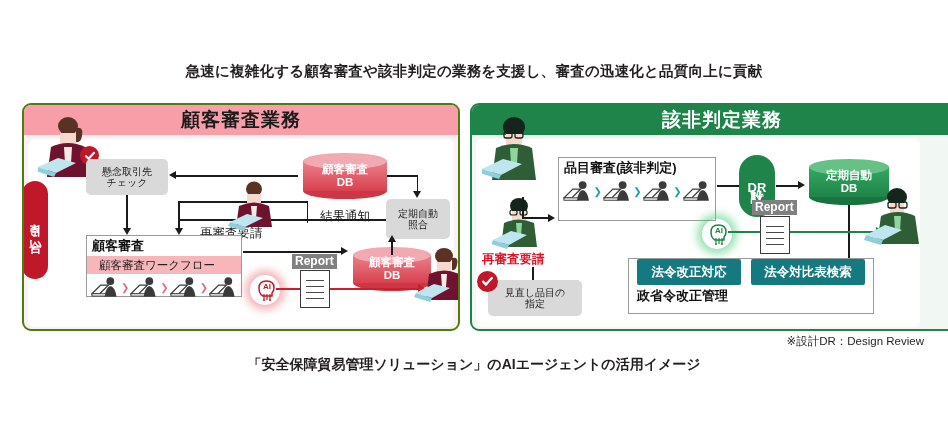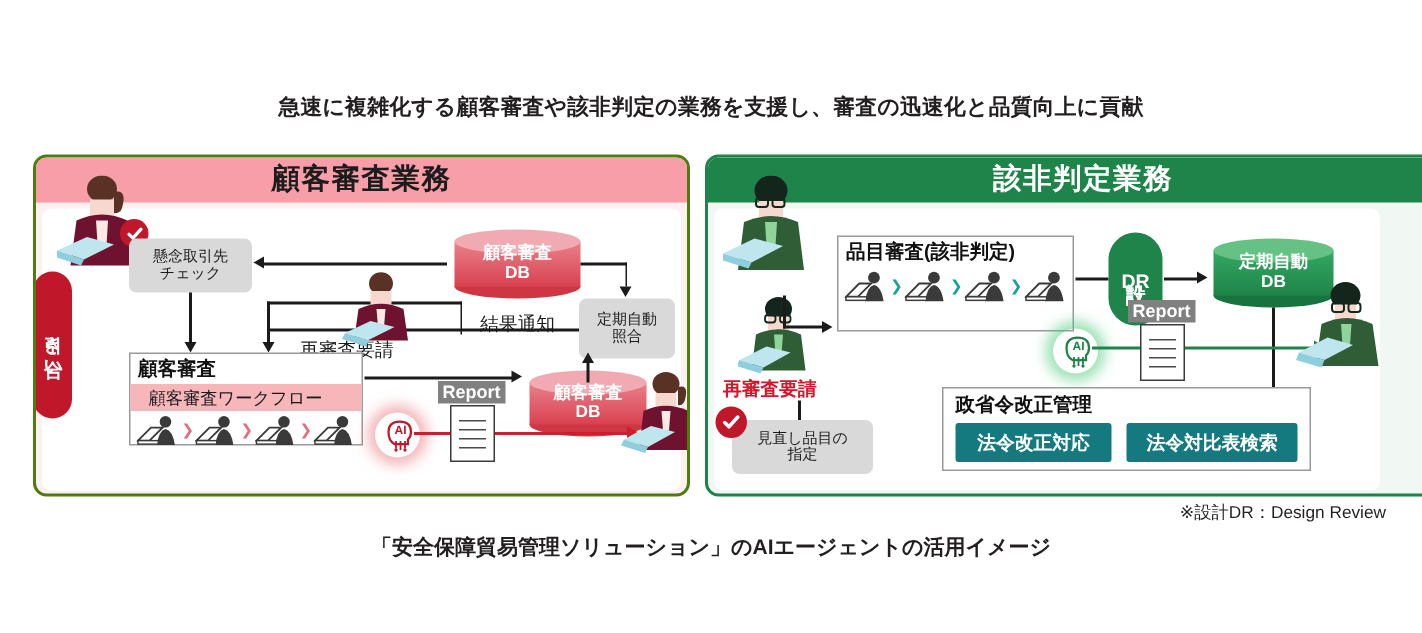--- a/index.html
+++ b/index.html
@@ -404,25 +404,25 @@
         <path d="M26 16 h14 v11 a7 7 0 0 1 -14 0 z" fill="#f6d8cf"></path>
         <rect x="24" y="15" width="8" height="6" rx="2" fill="none" stroke="#14261b" stroke-width="1.3"></rect>
         <rect x="35" y="15" width="8" height="6" rx="2" fill="none" stroke="#14261b" stroke-width="1.3"></rect>
         <path d="M17 29 q17 -8 34 0 l4 28 h-42 z" fill="#2f5d36"></path>
         <path d="M30 29 h7 l-1 14 h-5 z" fill="#8fd49a"></path>
         <path d="M2 48 l19 -10 l17 5 l-19 10 z" fill="#bfe6ee"></path>
         <path d="M2 48 l17 5 l-2 5 l-17 -5 z" fill="#8fcfdd"></path>
       </svg>
 
       <div class="abs" style="left:152px;top:119px;width:246px;height:56px;background:#fff;border:1px solid #9a9a9a;box-sizing:border-box;">
-        <div style="font-size:13px;font-weight:700;padding:2px 0 3px 8px;color:#111;">政省令改正管理</div>
         <div style="display:flex;gap:10px;padding:0 0 0 8px;">
           <div class="tbtn" style="width:104px;height:26px;">法令改正対応</div>
           <div class="tbtn" style="width:114px;height:26px;">法令対比表検索</div>
         </div>
+        <div style="font-size:13px;font-weight:700;padding:2px 0 3px 8px;color:#111;">政省令改正管理</div>
       </div>
 
     </div>
   </div>
 
   <div class="abs caption">「安全保障貿易管理ソリューション」のAIエージェントの活用イメージ</div>
   <div class="abs footnote">※設計DR：Design Review</div>
 
 </div>
 

